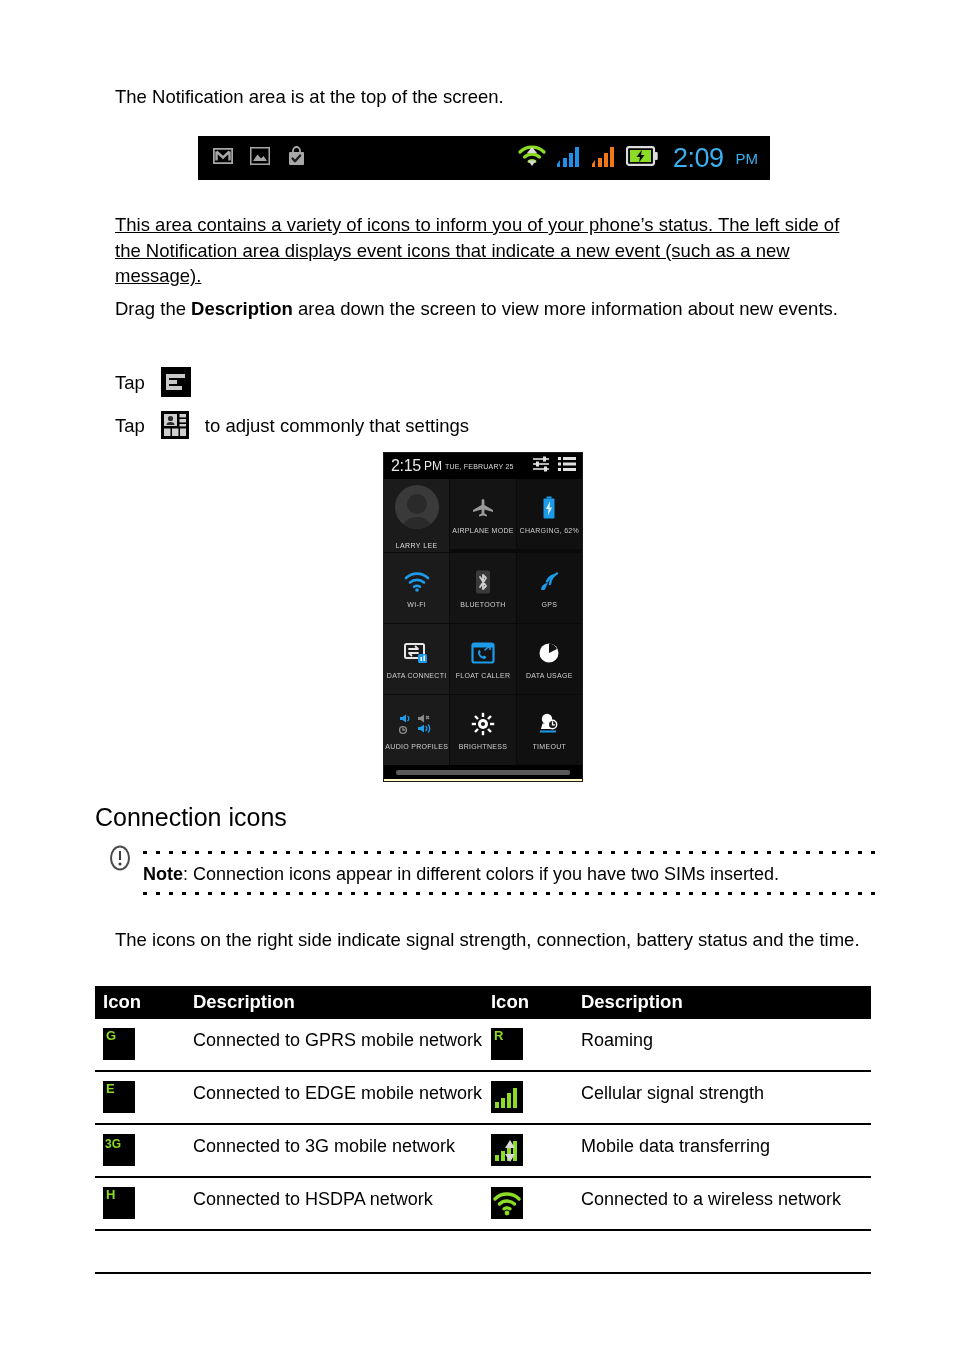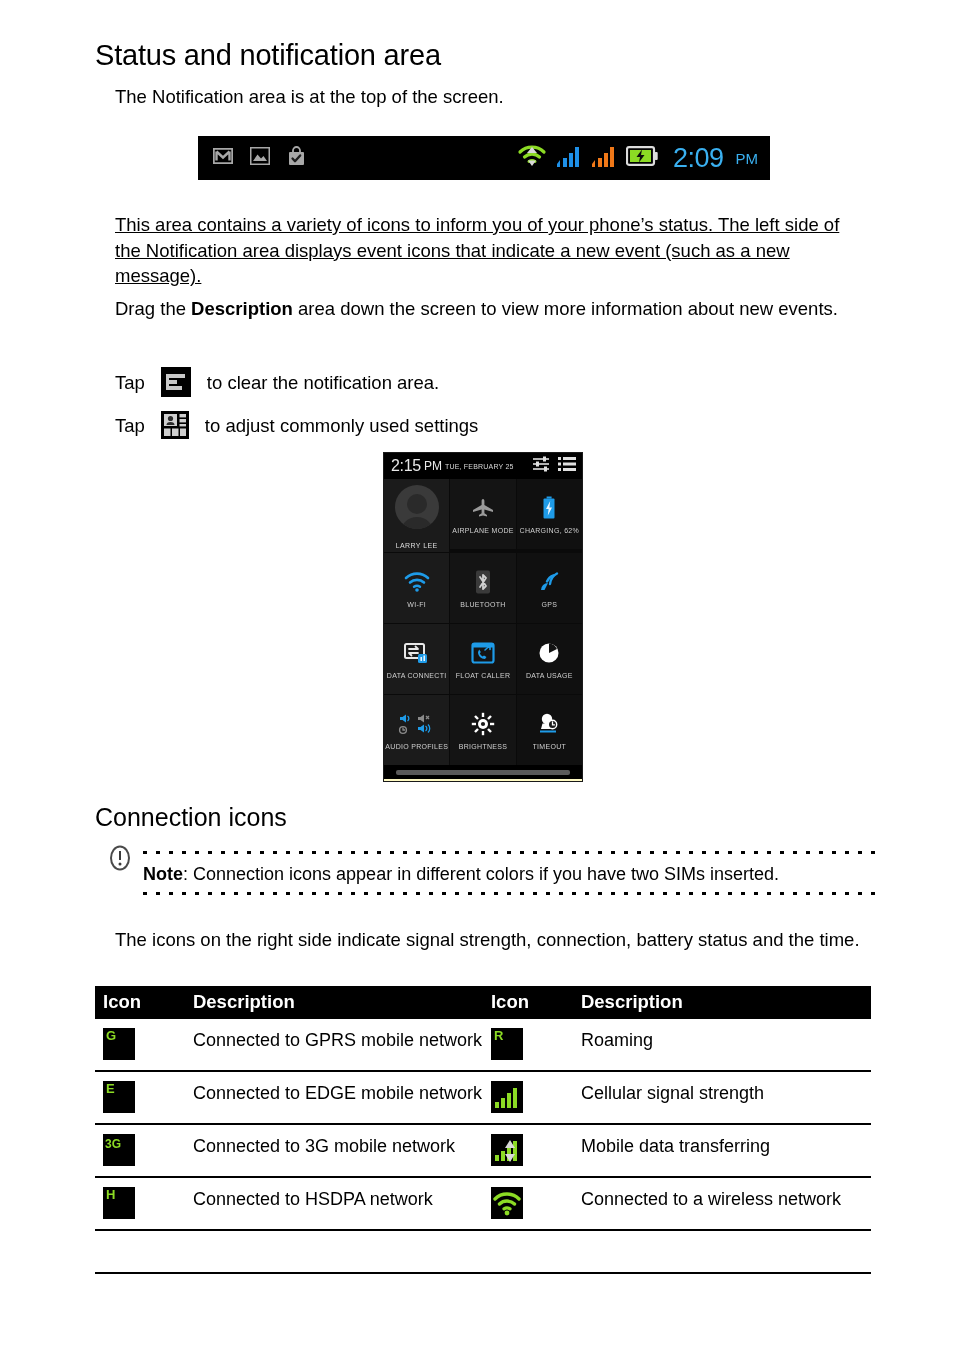--- a/index.html
+++ b/index.html
@@ -344,21 +344,20 @@
     text-align: right;
     font-size: 23px;
   }
   .bold { font-weight: bold; }
 </style>
 </head>
 <body>
 
 <div class="page">
 
-  <h1 class="page-title">Status and notification area</h1>
 
   <div class="intro-line">The Notification area is at the top of the screen.</div>
 
   <div class="statusbar">
     <div class="sb-left">
       <span>
         <svg width="20" height="16" viewBox="0 0 20 16">
           <rect x="0.5" y="0.5" width="19" height="15" fill="none" stroke="#a8a8a8" stroke-width="2.5"></rect>
           <path d="M3.5 3.5 L3.5 12.5 M3.5 3.5 L10 9.5 L16.5 3.5 M16.5 3.5 L16.5 12.5" fill="none" stroke="#a8a8a8" stroke-width="2.4"></path>
         </svg>
@@ -423,40 +422,39 @@
   </div>
 
   <div class="tap-line t1">
     <span>Tap</span>
     <span class="glyphbox clear-icon">
       <i></i>
         <i></i>
         <i></i>
         <i></i>
     </span>
-    <span>to clear the notification area.</span>
   </div>
 
   <div class="tap-line t2">
     <span>Tap</span>
     <span class="glyphbox qs-icon">
       <svg width="28" height="28" viewBox="0 0 28 28">
         <rect x="0" y="0" width="28" height="28" fill="#000"></rect>
         <rect x="3" y="3" width="13" height="12" fill="#cfcfcf"></rect>
         <circle cx="9.5" cy="7.5" r="2.6" fill="#2b2b2b"></circle>
         <path d="M5.5 14 a4 3 0 0 1 8 0 Z" fill="#2b2b2b"></path>
         <rect x="18.5" y="3" width="6.5" height="3.4" fill="#cfcfcf"></rect>
         <rect x="18.5" y="8" width="6.5" height="3.4" fill="#cfcfcf"></rect>
         <rect x="18.5" y="13" width="6.5" height="2.4" fill="#cfcfcf"></rect>
         <rect x="3" y="17.5" width="6.5" height="7.5" fill="#cfcfcf"></rect>
         <rect x="11" y="17.5" width="6.5" height="7.5" fill="#cfcfcf"></rect>
         <rect x="19" y="17.5" width="6" height="7.5" fill="#cfcfcf"></rect>
       </svg>
     </span>
-    <span>to adjust commonly used settings</span>
+    <span>to adjust commonly that settings</span>
   </div>
 
   <div class="phone">
     <div class="qs-header">
       <span class="qs-time">2:15</span>
       <span class="qs-ampm">PM</span>
       <span class="qs-date">TUE, FEBRUARY 25</span>
       <span class="qs-header-icons">
         <span>
           <svg width="18" height="16" viewBox="0 0 18 16">

